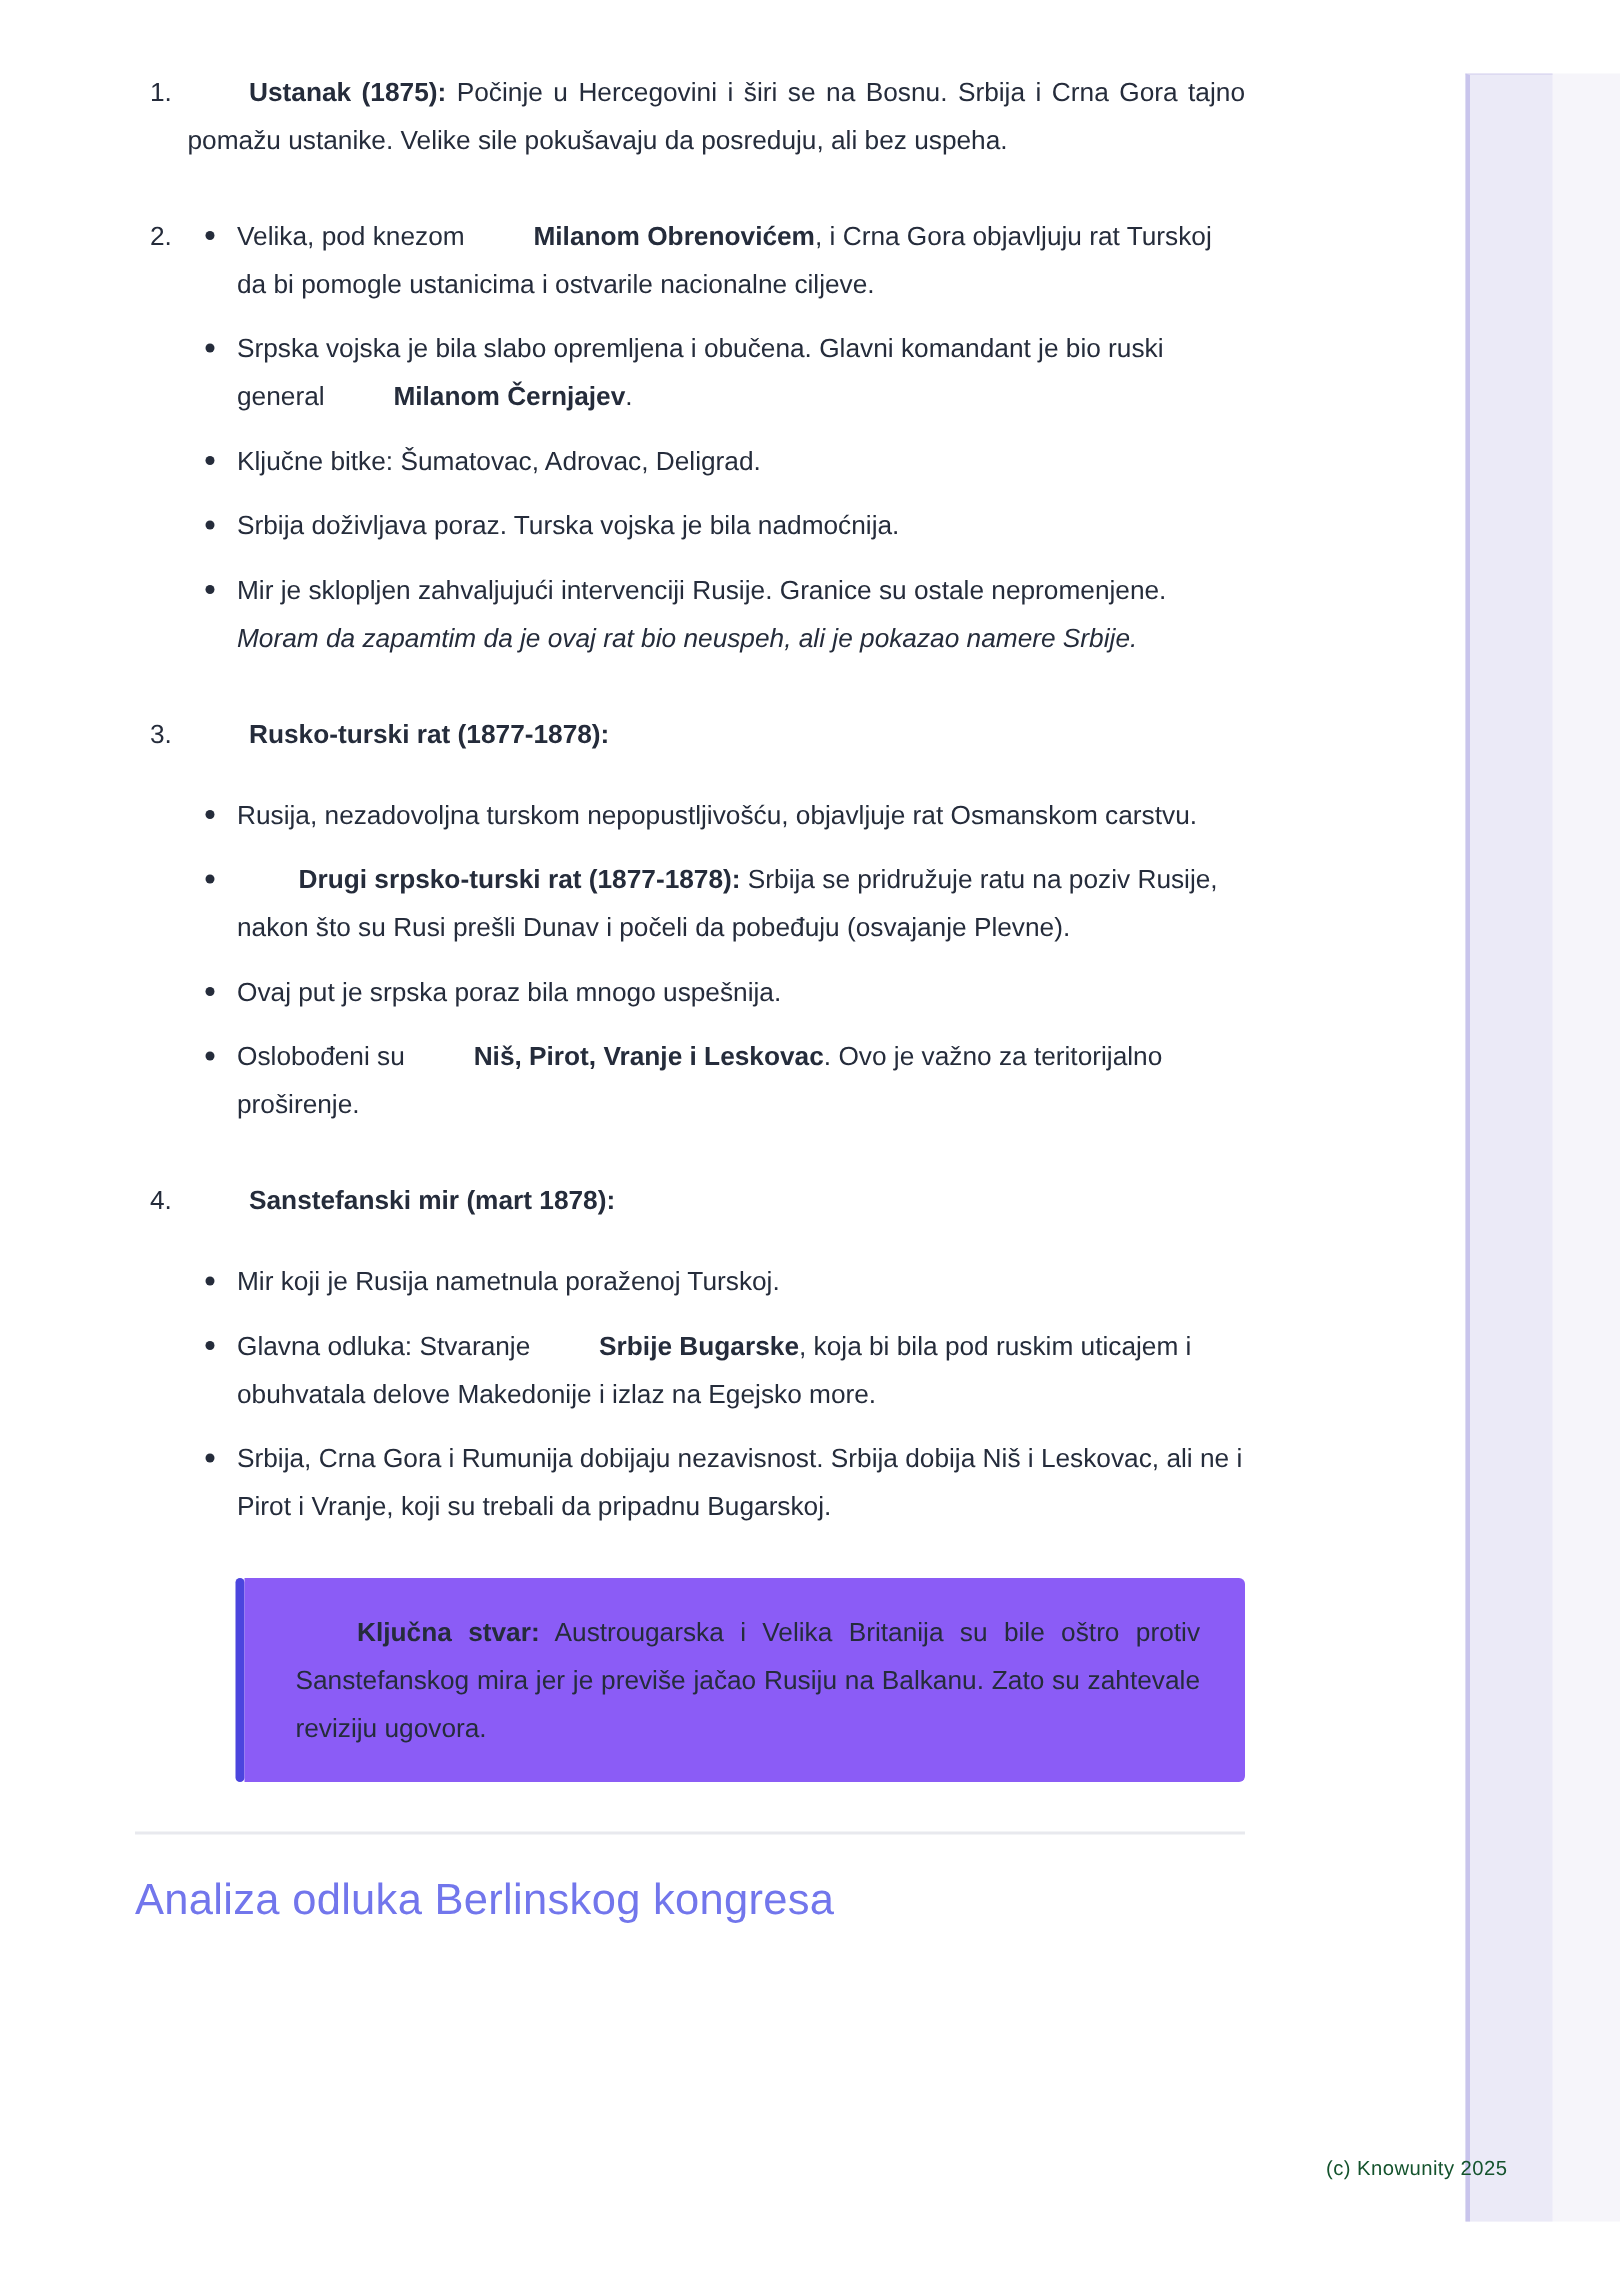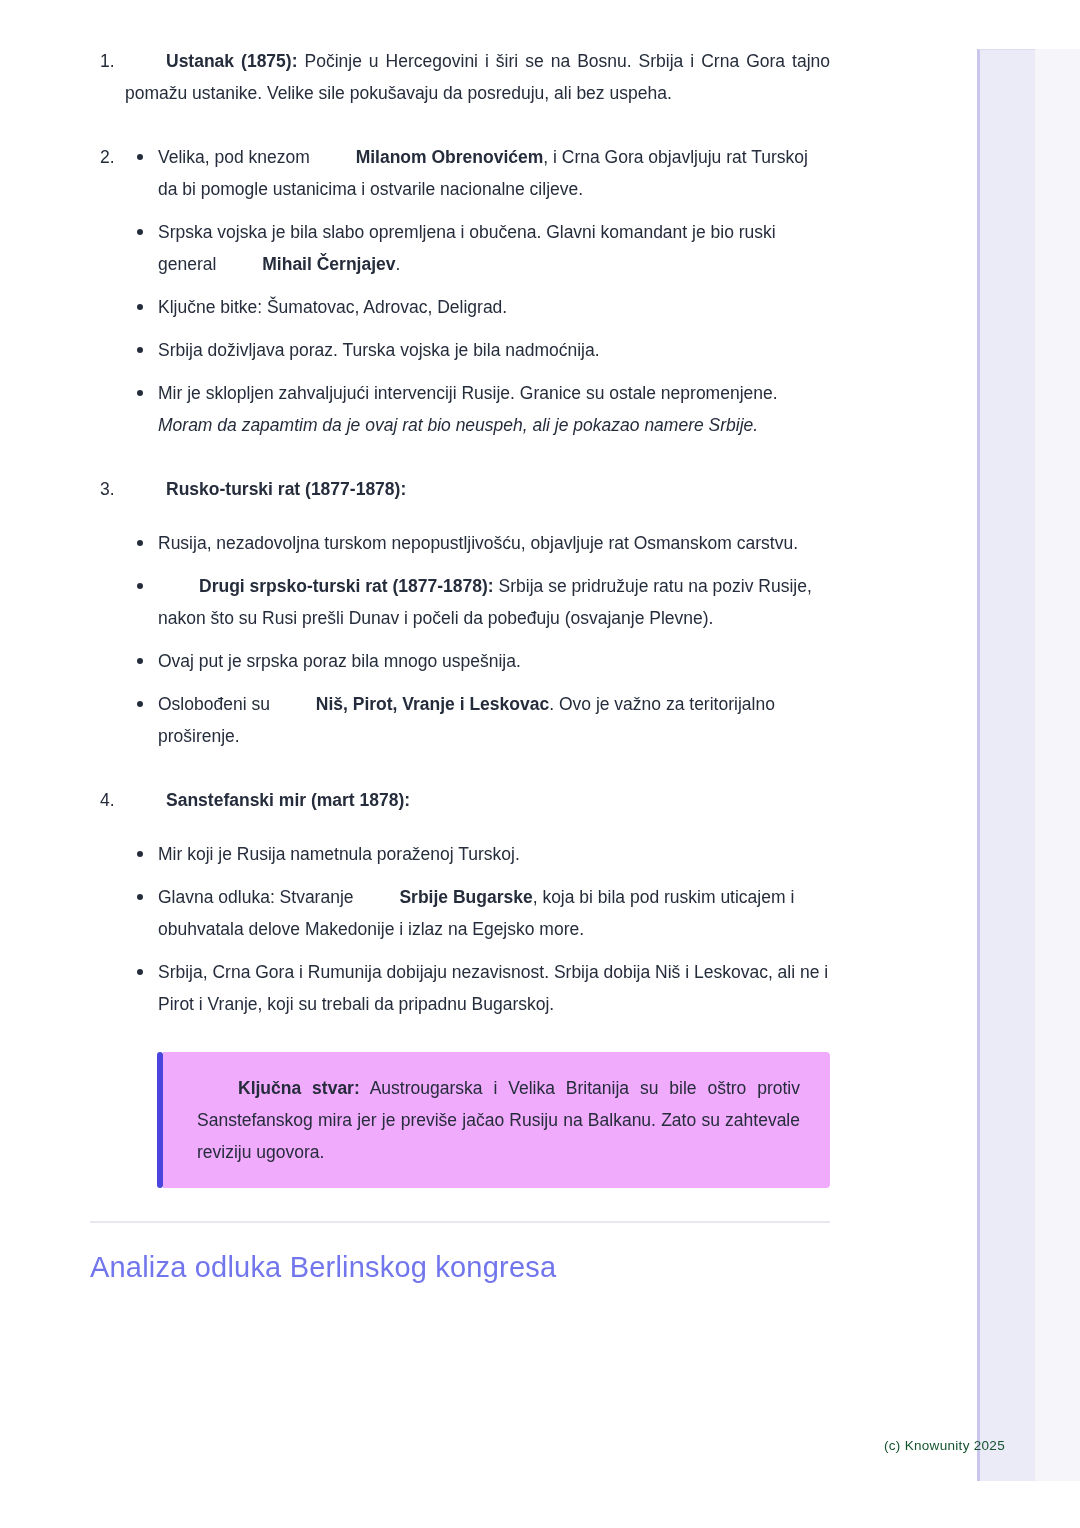--- a/index.html
+++ b/index.html
@@ -92,21 +92,21 @@
     margin-top: 24px;
     width: 673px;
   }
   .callout-bar {
     flex: 0 0 6px;
     border-radius: 4px;
     background: #4b45de;
   }
   .callout-body {
     flex: 1;
-    background: #f0abfc;
+    background: #8b5cf6;
     border-radius: 0 4px 4px 0;
     padding: 20px 30px 20px 34px;
     text-align: justify;
   }
 
   .divider {
     border: none;
     border-top: 2px solid #e8e9ee;
     margin: 33px 0 0 -10px;
     width: 740px;
@@ -134,21 +134,21 @@
 
   <ol class="numbered" id="numbered-list">
       <li>
         <span class="num">1.</span>
         <p class="item-par justify"><span class="b">Ustanak (1875): </span><span>Počinje u Hercegovini i širi se na Bosnu. Srbija i Crna Gora tajno pomažu ustanike. Velike sile pokušavaju da posreduju, ali bez uspeha.</span></p>
       </li>
       <li>
         <span class="num">2.</span>
         <ul class="bullets">
           <li><span>Velika, pod knezom </span><span class="b">Milanom Obrenovićem</span><span>, i Crna Gora objavljuju rat Turskoj da bi pomogle ustanicima i ostvarile nacionalne ciljeve.</span></li>
-          <li><span>Srpska vojska je bila slabo opremljena i obučena. Glavni komandant je bio ruski general </span><span class="b">Mihail Černjajev</span><span>.</span></li>
+          <li><span>Srpska vojska je bila slabo opremljena i obučena. Glavni komandant je bio ruski general </span><span class="b">Milanom Černjajev</span><span>.</span></li>
           <li><span>Ključne bitke: Šumatovac, Adrovac, Deligrad.</span></li>
           <li><span>Srbija doživljava poraz. Turska vojska je bila nadmoćnija.</span></li>
           <li><span>Mir je sklopljen zahvaljujući intervenciji Rusije. Granice su ostale nepromenjene. </span><span class="i">Moram da zapamtim da je ovaj rat bio neuspeh, ali je pokazao namere Srbije.</span></li>
         </ul>
       </li>
       <li>
         <span class="num">3.</span>
         <p class="item-par"><span class="b">Rusko-turski rat (1877-1878):</span></p>
         <ul class="bullets">
           <li><span>Rusija, nezadovoljna turskom nepopustljivošću, objavljuje rat Osmanskom carstvu.</span></li>

